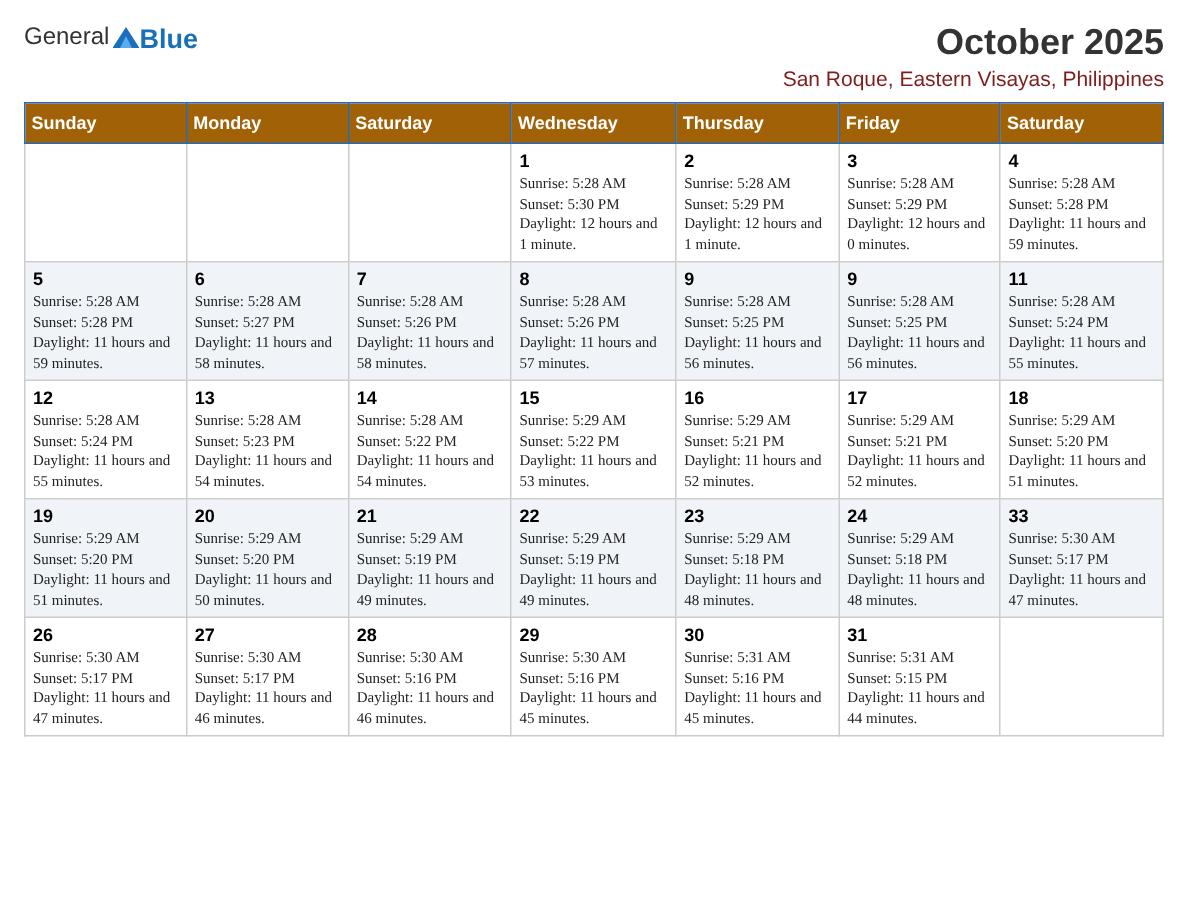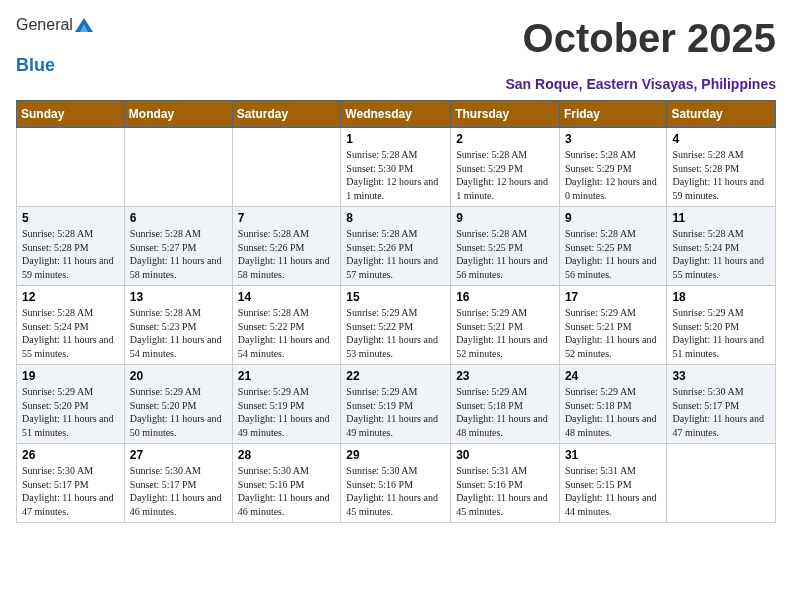--- a/index.html
+++ b/index.html
@@ -11,39 +11,38 @@
       padding: 16px;
     }
     .header-area {
       display: flex;
       align-items: flex-start;
       justify-content: space-between;
       margin-bottom: 8px;
     }
     .logo {
       display: flex;
-      flex-direction: column;
+      flex-direction: row;
       align-items: flex-start;
     }
     .logo-general { color: #333; }
-    .logo-blue { color: #1a6fba; margin-top: 21px; }
+    .logo-blue { color: #1a6fba; }
     .title-area {
       text-align: right;
     }
     .month-title {
-      font-size: 40px;
+      font-size: 24px;
       font-weight: bold;
       color: #333;
       line-height: 1.1;
     }
     .location-title {
       font-size: 14px;
-      color: #4c1d95;
-      margin-top: 16px;
-      font-weight: bold;
+      color: #7f1d1d;
+      margin-top: 2px;
     }
     .calendar-table {
       width: 100%;
       border-collapse: collapse;
       font-size: 10.5px;
     }
     .calendar-table th {
       background: #a16207;
       color: #fff;
       padding: 6px 4px;

